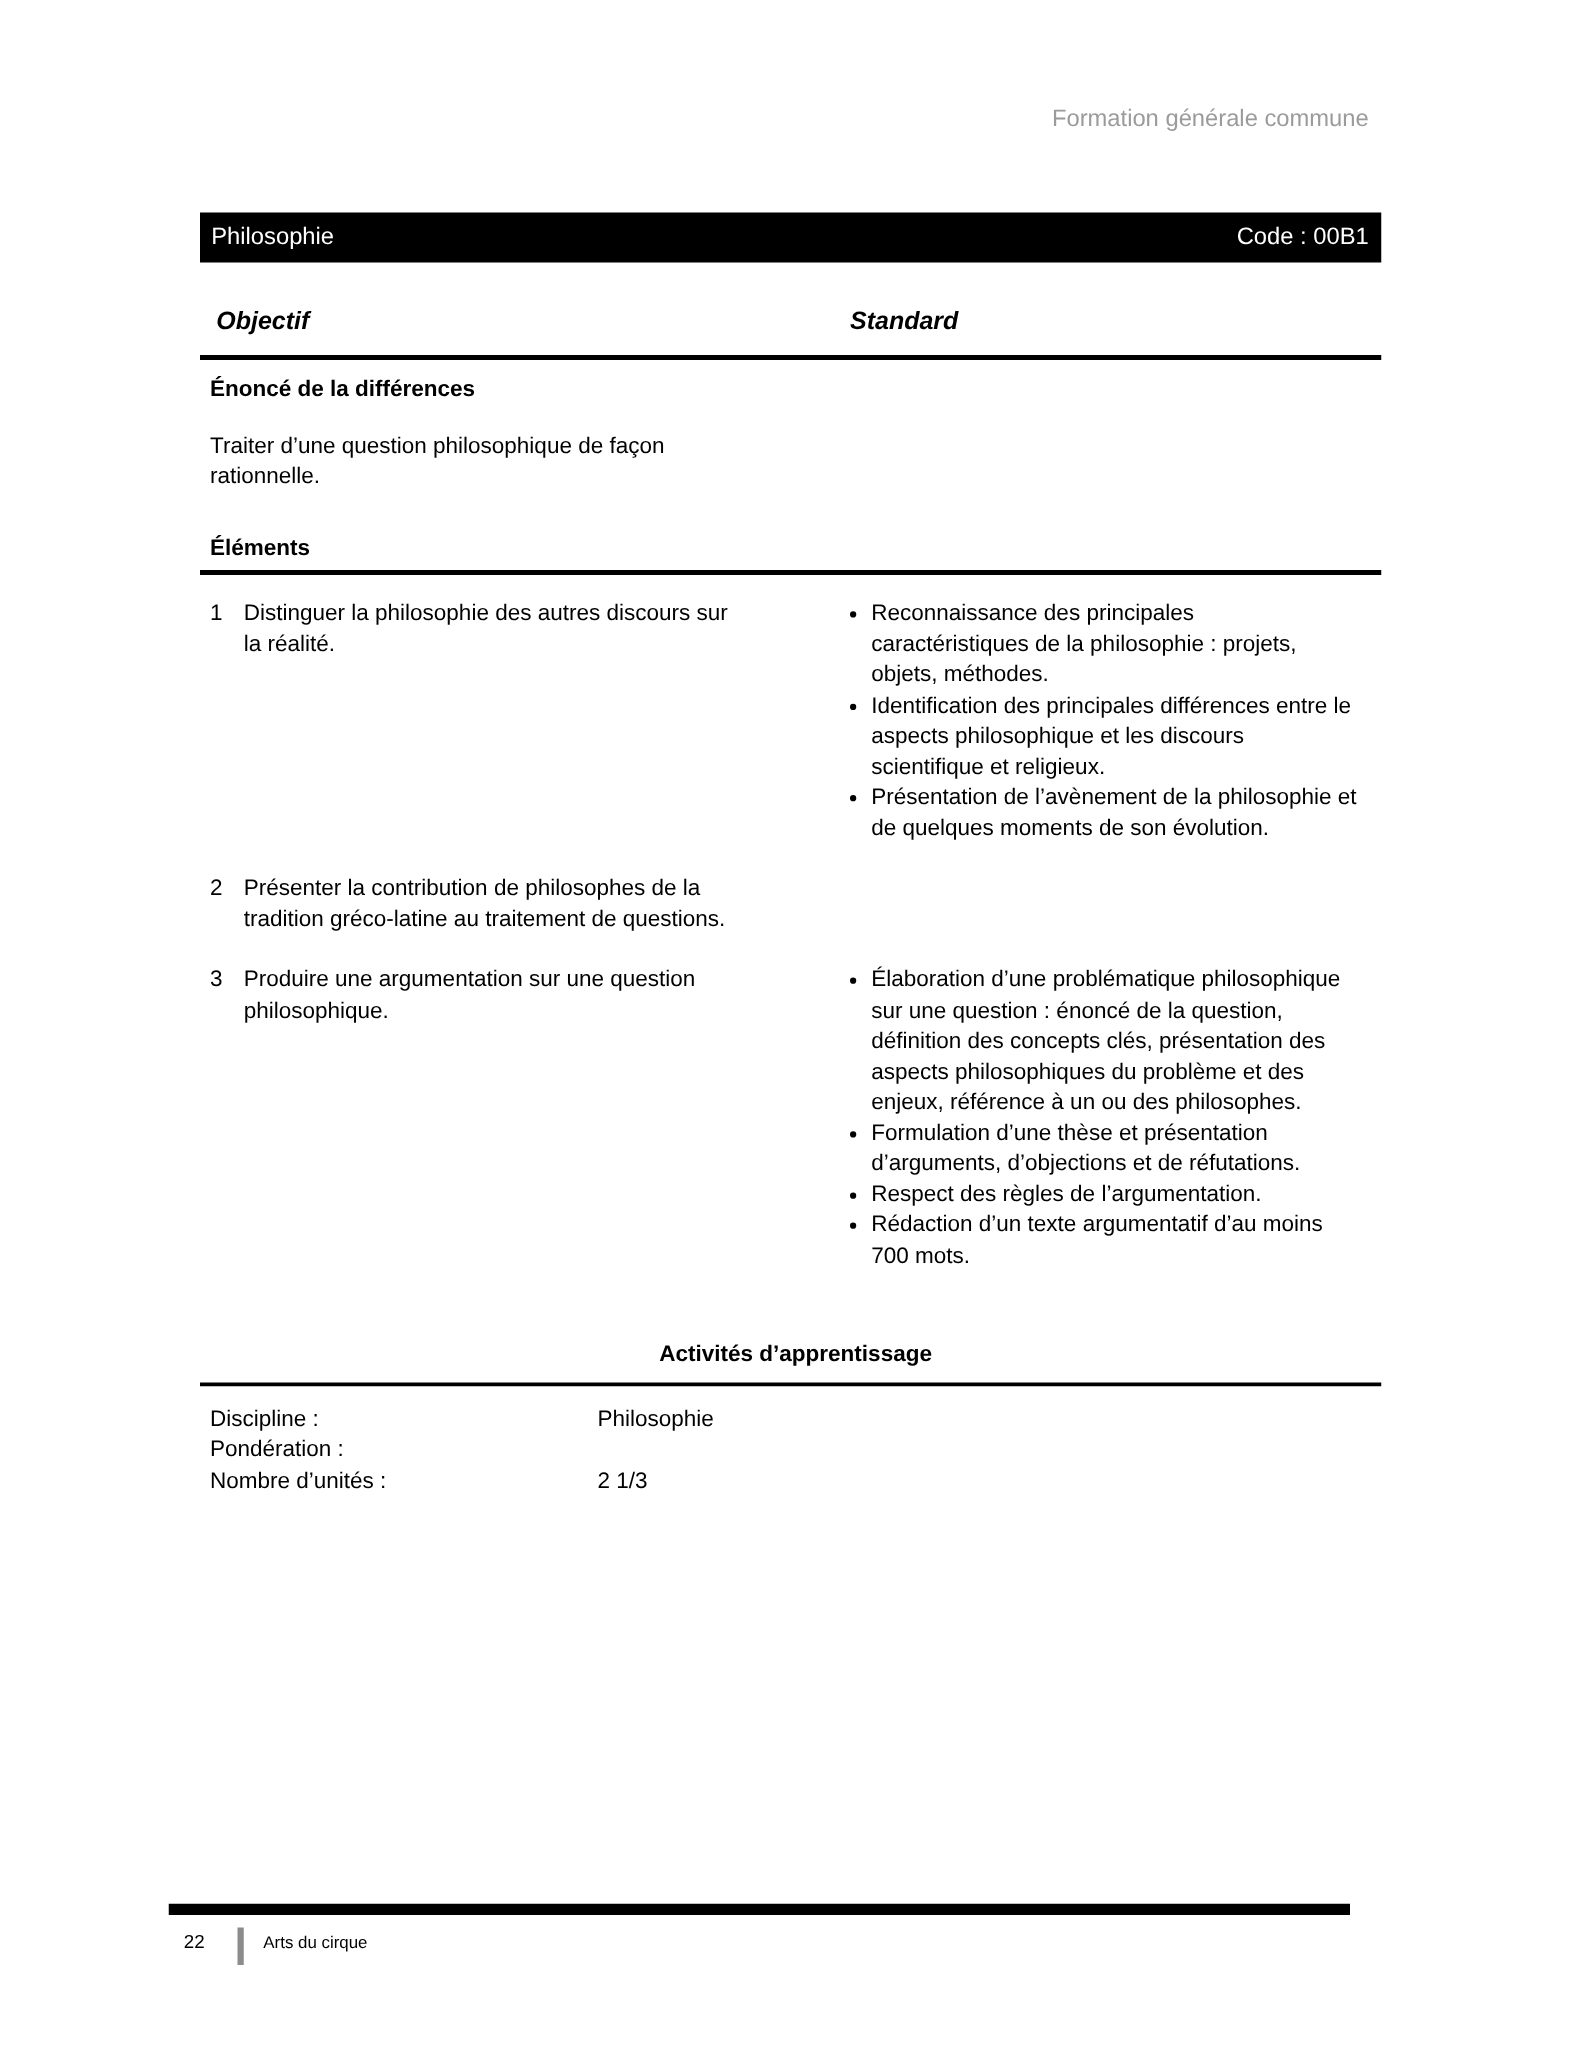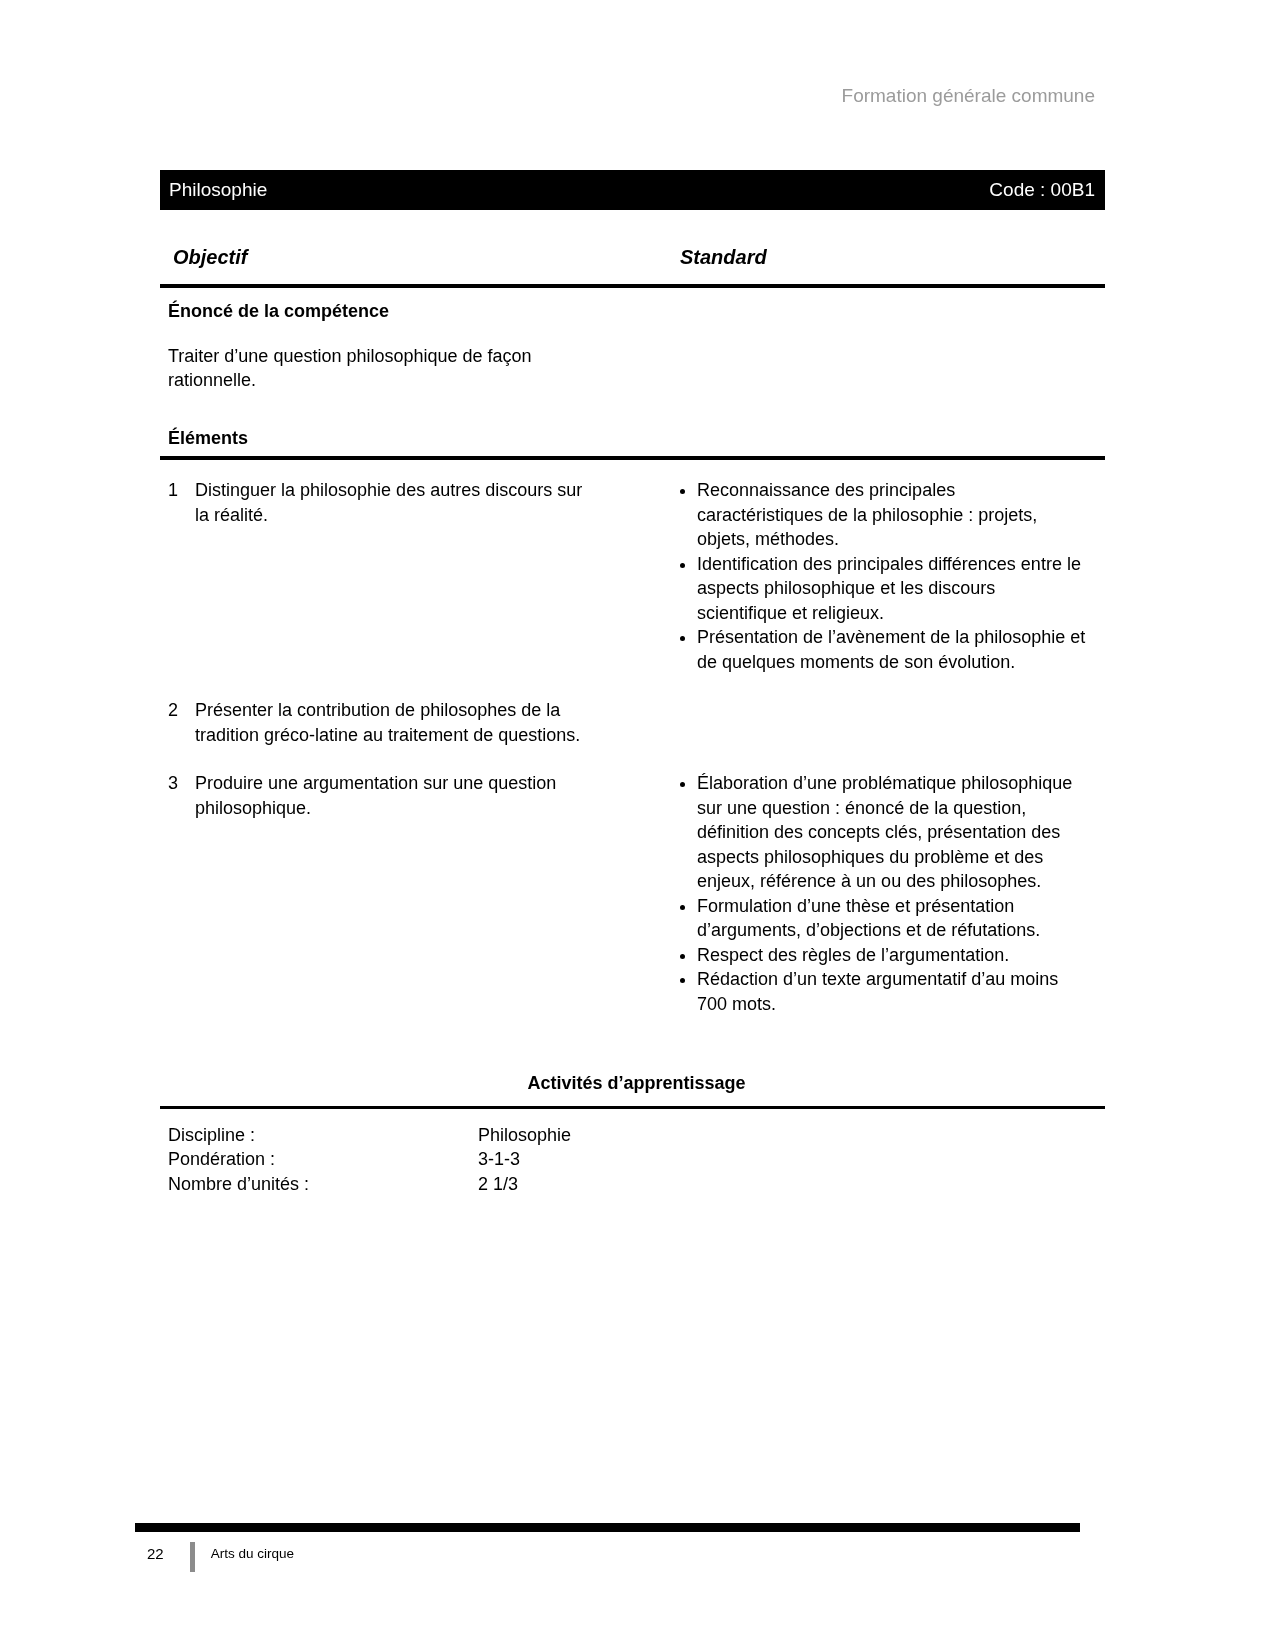--- a/index.html
+++ b/index.html
@@ -131,21 +131,21 @@
       <span>Philosophie</span>
       <span>Code : 00B1</span>
     </div>
 
     <div class="objstd">
       <span class="obj">Objectif</span>
       <span class="std">Standard</span>
     </div>
     <div class="rule rule-thick"></div>
 
-    <div class="enonce-title">Énoncé de la compétence</div>
+    <div class="enonce-title">Énoncé de la différences</div>
     <div class="enonce-text">Traiter d’une question philosophique de façon rationnelle.</div>
 
     <div class="col-head-row">
       <span class="lh">Éléments</span>
     </div>
     <div class="rule rule-thin"></div>
 
     <div id="items">
         <div class="item-row">
           <div class="item-left">
@@ -185,21 +185,20 @@
     <div class="act-title">Activités d’apprentissage</div>
     <div class="rule rule-med"></div>
 
     <div id="act-rows">
         <div class="act-row">
           <span class="act-label">Discipline :</span>
           <span class="act-value">Philosophie</span>
         </div>
         <div class="act-row">
           <span class="act-label">Pondération :</span>
-          <span class="act-value">3-1-3</span>
         </div>
         <div class="act-row">
           <span class="act-label">Nombre d’unités :</span>
           <span class="act-value">2 1/3</span>
         </div>
       </div>
   </div>
 
   <div class="footer-bar"></div>
   <div class="footer">

